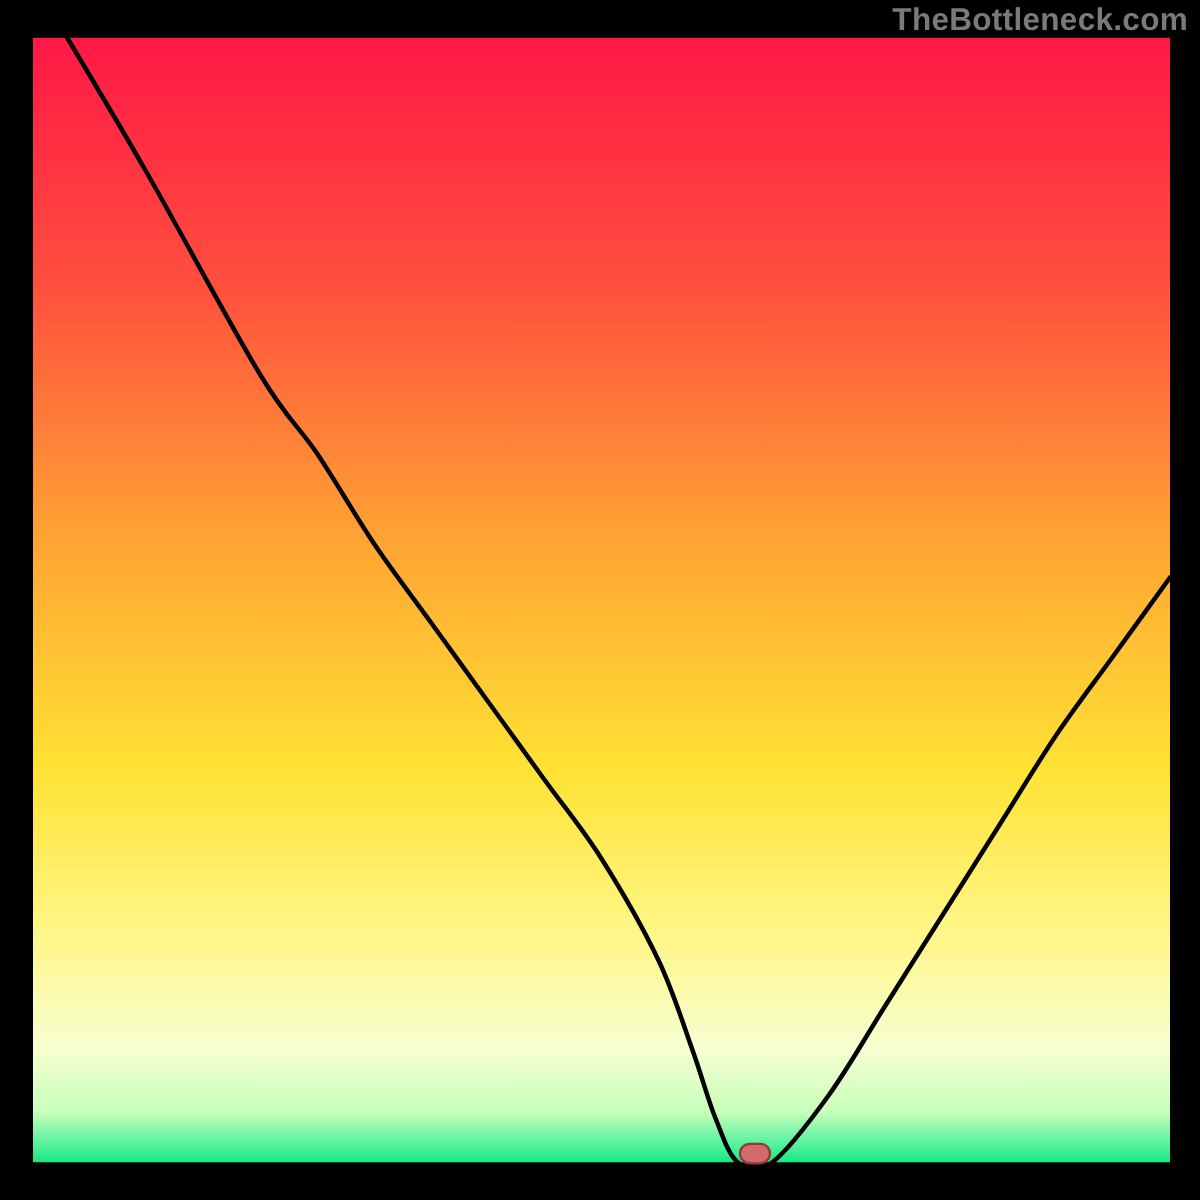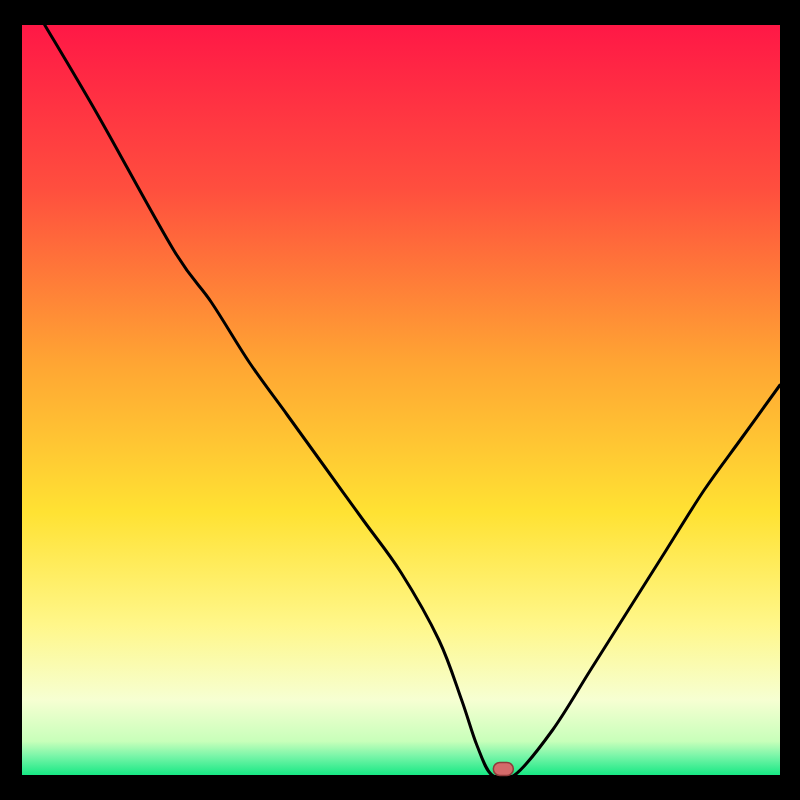--- a/index.html
+++ b/index.html
@@ -32,20 +32,21 @@
     left: 0;
     top: 0;
     width: 800px;
     height: 800px;
   }
 </style>
 </head>
 <body>
 
 <div class="frame">
+  <div class="watermark">TheBottleneck.com</div>
 
   <svg class="plot" viewBox="0 0 800 800">
     <defs>
       <linearGradient id="bg-grad" x1="0" y1="0" x2="0" y2="1">
           <stop offset="0%" stop-color="#ff1846"></stop>
           <stop offset="22%" stop-color="#ff4f3e"></stop>
           <stop offset="45%" stop-color="#ffa533"></stop>
           <stop offset="65%" stop-color="#ffe233"></stop>
           <stop offset="80%" stop-color="#fff78a"></stop>
           <stop offset="90%" stop-color="#f6ffd2"></stop>

